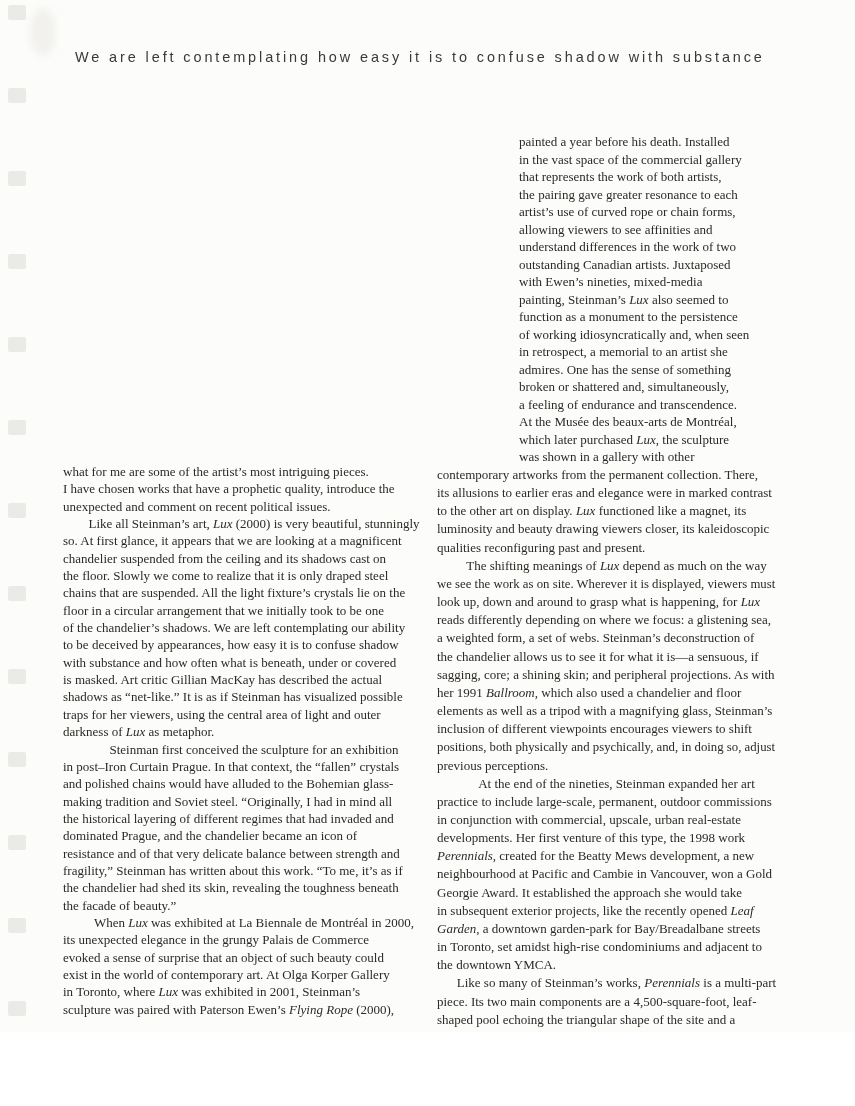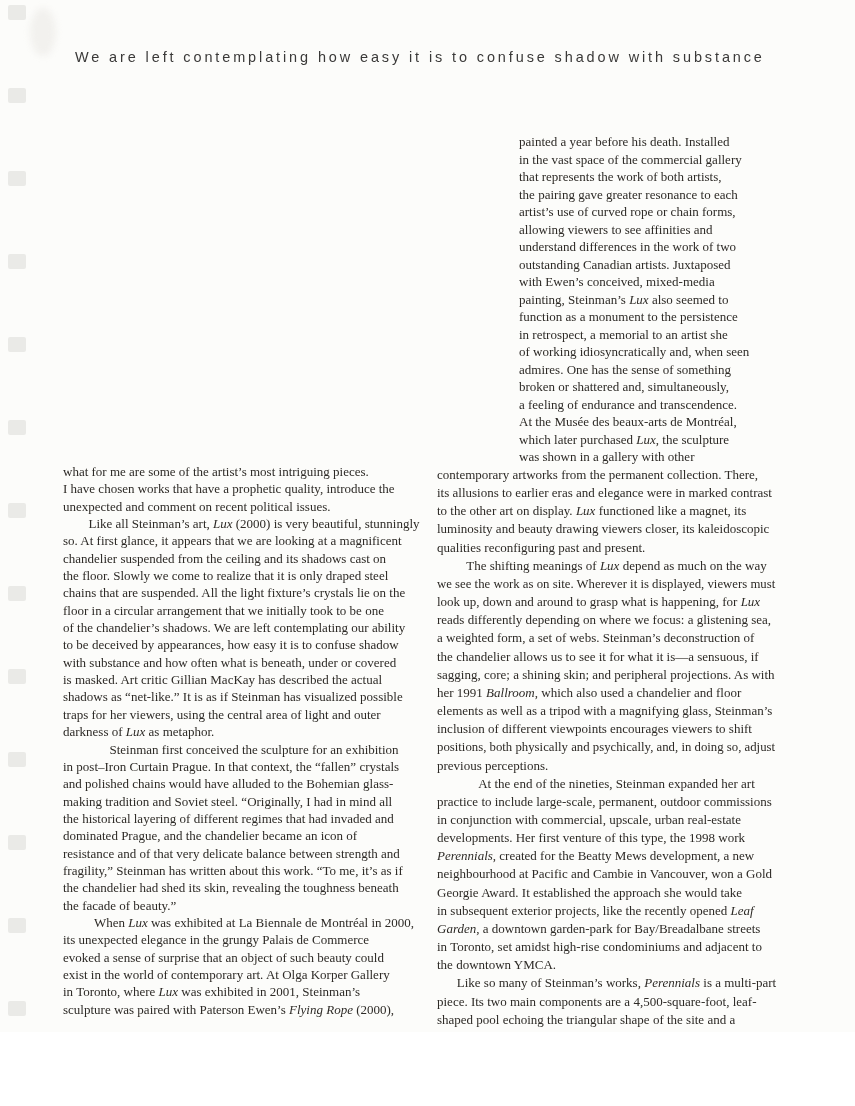--- a/index.html
+++ b/index.html
@@ -85,25 +85,25 @@
 
   <div id="right-narrow" class="col">
       <div class="line fit-line"><span>painted a year before his death. Installed</span></div>
       <div class="line fit-line"><span>in the vast space of the commercial gallery</span></div>
       <div class="line fit-line"><span>that represents the work of both artists,</span></div>
       <div class="line fit-line"><span>the pairing gave greater resonance to each</span></div>
       <div class="line fit-line"><span>artist’s use of curved rope or chain forms,</span></div>
       <div class="line fit-line"><span>allowing viewers to see affinities and</span></div>
       <div class="line fit-line"><span>understand differences in the work of two</span></div>
       <div class="line fit-line"><span>outstanding Canadian artists. Juxtaposed</span></div>
-      <div class="line fit-line"><span>with Ewen’s conceived, mixed-media</span></div>
+      <div class="line fit-line"><span>with Ewen’s nineties, mixed-media</span></div>
       <div class="line fit-line"><span>painting, Steinman’s </span><i>Lux</i><span> also seemed to</span></div>
       <div class="line fit-line"><span>function as a monument to the persistence</span></div>
+      <div class="line fit-line"><span>of working idiosyncratically and, when seen</span></div>
       <div class="line fit-line"><span>in retrospect, a memorial to an artist she</span></div>
-      <div class="line fit-line"><span>of working idiosyncratically and, when seen</span></div>
       <div class="line fit-line"><span>admires. One has the sense of something</span></div>
       <div class="line fit-line"><span>broken or shattered and, simultaneously,</span></div>
       <div class="line fit-line"><span>a feeling of endurance and transcendence.</span></div>
       <div class="line fit-line"><span>At the Musée des beaux-arts de Montréal,</span></div>
       <div class="line fit-line"><span>which later purchased </span><i>Lux</i><span>, the sculpture</span></div>
       <div class="line fit-line"><span>was shown in a gallery with other</span></div>
     </div>
   <div id="left-col" class="col">
       <div class="line fit-line"><span>what for me are some of the artist’s most intriguing pieces.</span></div>
       <div class="line fit-line"><span>I have chosen works that have a prophetic quality, introduce the</span></div>

